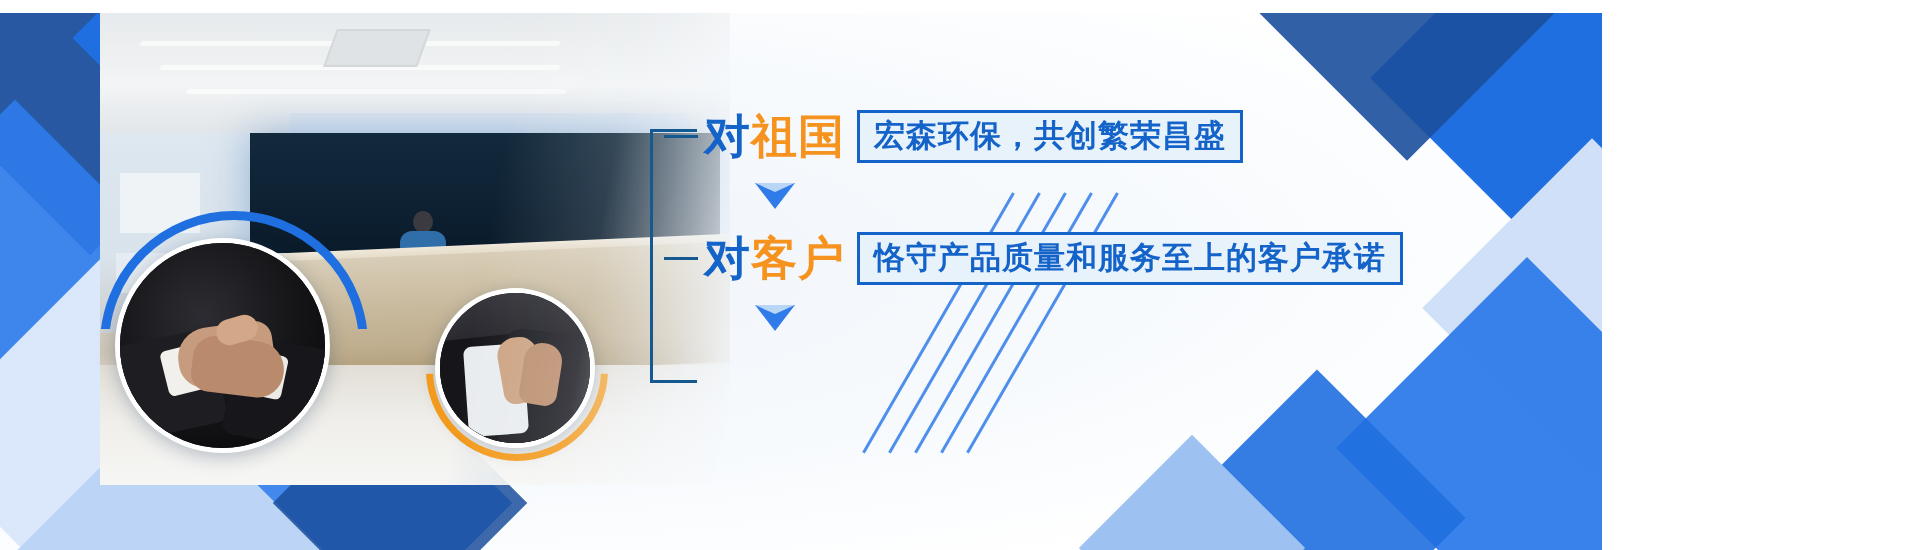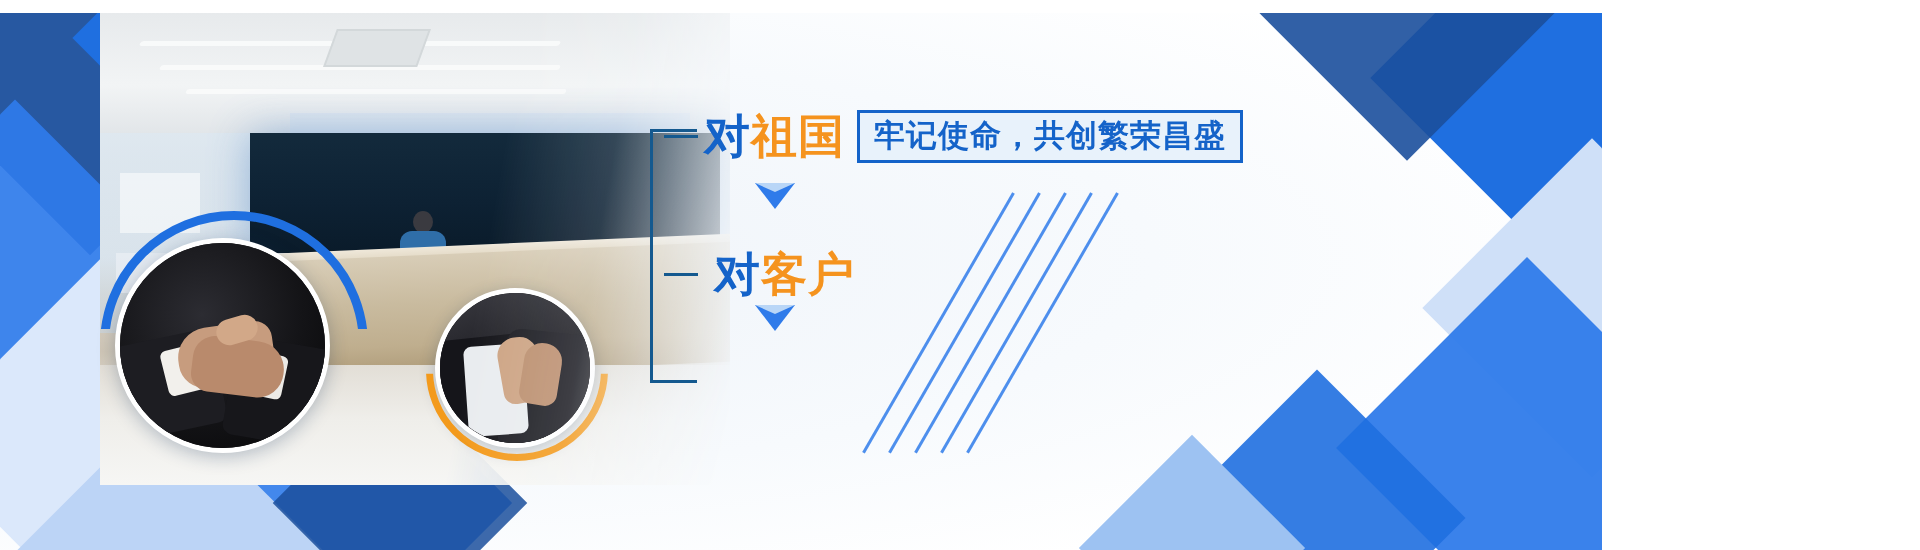--- a/index.html
+++ b/index.html
@@ -214,21 +214,21 @@
   .bracket{
     position:absolute;left:0;top:46px;width:44px;height:248px;
     border-left:3px solid #14598f;
     border-top:3px solid #14598f;
     border-bottom:3px solid #14598f;
   }
   .row{
     position:absolute;left:14px;height:62px;display:flex;align-items:center;
   }
   .row-1{top:22px;}
-  .row-2{top:160px;gap:10px;}
+  .row-2{top:144px;}
   .row-3{top:266px;}
 
   .tick{width:34px;height:3px;background:#14598f;margin-right:6px;}
 
   .head-cn{
     font-family:"DejaVu Sans","Liberation Sans",sans-serif;
     font-size:46px;font-weight:700;line-height:1;letter-spacing:1px;
     white-space:nowrap;
   }
   .head-cn .t-blue{color:#1463c9;}
@@ -339,27 +339,28 @@
     <i style="left:104px;"></i>
   </div>
 
   <div class="content">
 
     <div class="bracket"></div>
 
     <div class="row row-1">
       <span class="tick"></span>
       <span class="head-cn"><span class="t-blue">对</span><span class="t-orange">祖国</span></span>
-      <span class="chip">牢记使命，共创繁荣昌盛</span>
+      <span class="chip">宏森环保，共创繁荣昌盛</span>
     </div>
 
     <div class="arrow arrow-1"></div>
 
     <div class="row row-2">
       <span class="tick"></span>
       <span class="head-cn"><span class="t-blue">对</span><span class="t-orange">客户</span></span>
+      <span class="chip">恪守产品质量和服务至上的客户承诺</span>
     </div>
 
     <div class="arrow arrow-2"></div>
 
 
   </div>
 </div>
 
 </body></html>

